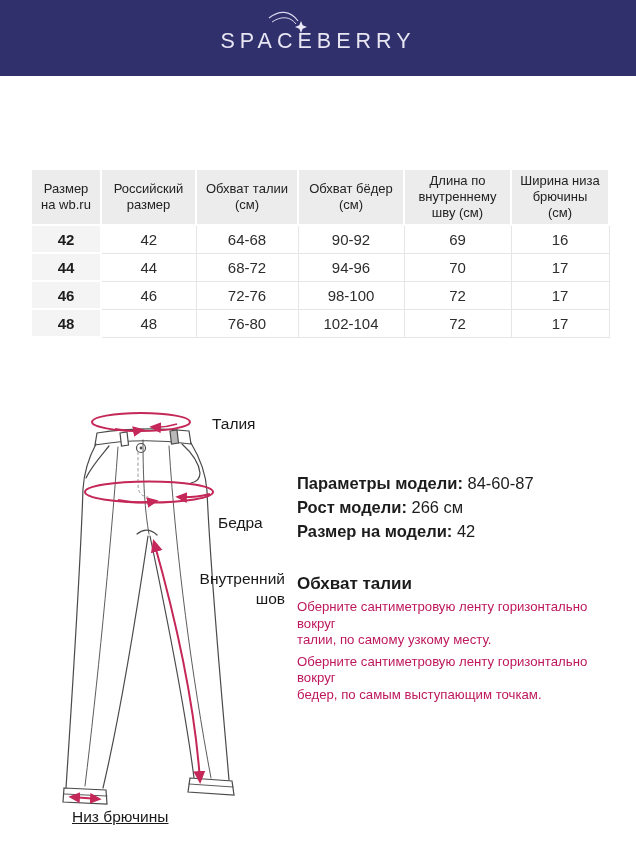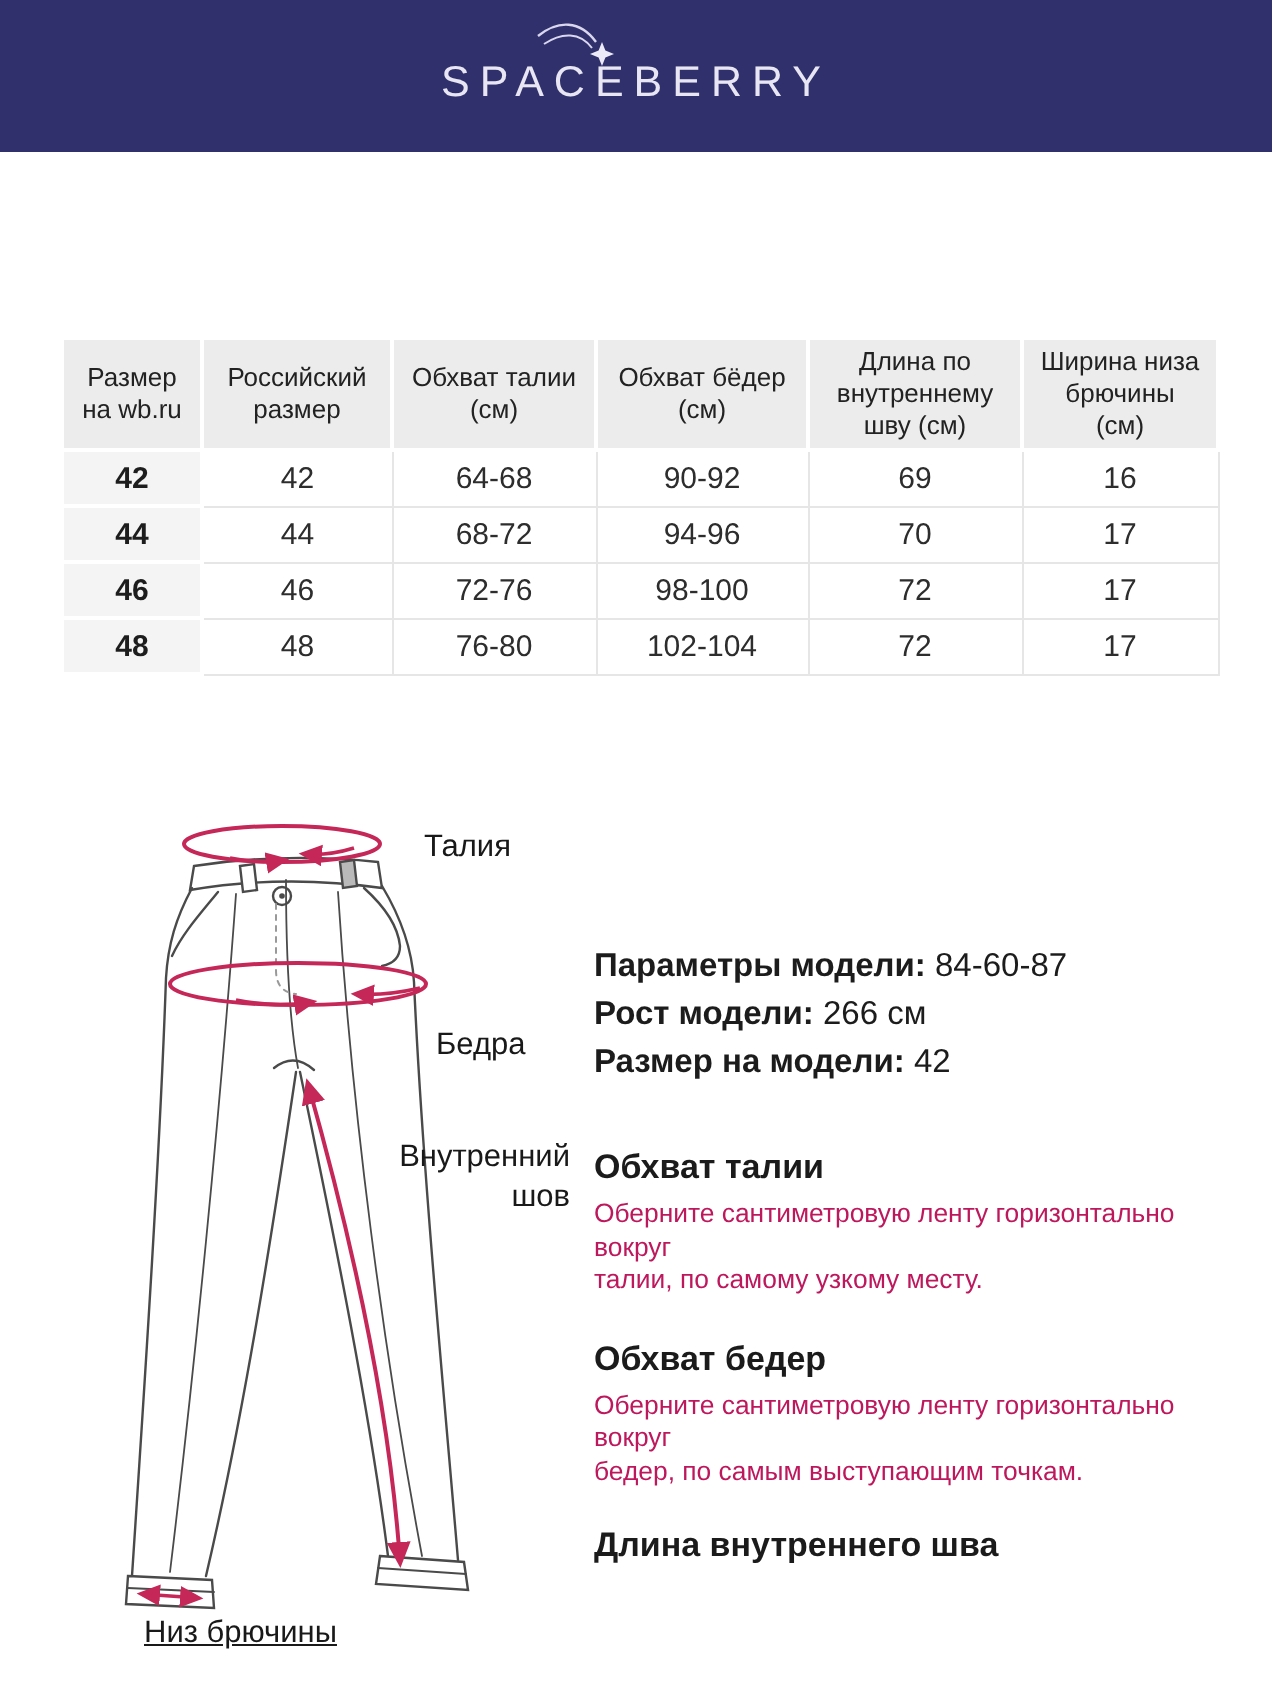--- a/index.html
+++ b/index.html
@@ -201,20 +201,18 @@
     <div class="model-params">
       <div><span class="lbl">Параметры модели:</span><span> 84-60-87</span></div>
       <div><span class="lbl">Рост модели:</span><span> 266 см</span></div>
       <div><span class="lbl">Размер на модели:</span><span> 42</span></div>
     </div>
 
     <div class="guide-title mt1">Обхват талии</div>
     <div class="guide-text">Оберните сантиметровую ленту горизонтально вокруг
 талии, по самому узкому месту.</div>
 
-    <div class="guide-title mt2">Обхват бедер</div>
     <div class="guide-text">Оберните сантиметровую ленту горизонтально вокруг
 бедер, по самым выступающим точкам.</div>
 
-    <div class="guide-title mt3">Длина внутреннего шва</div>
   </div>
 
 </div>
 
 </body></html>

